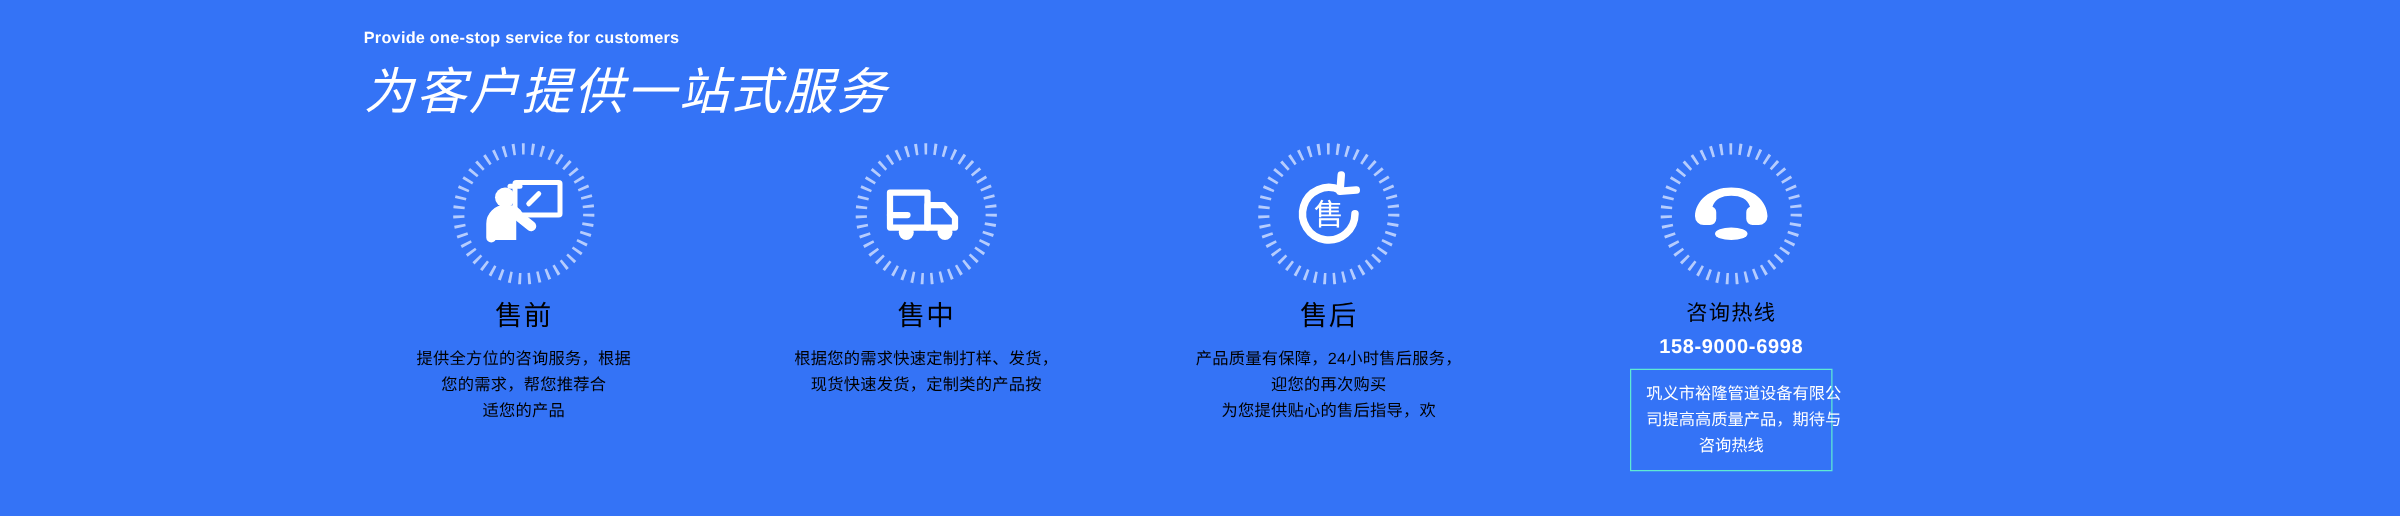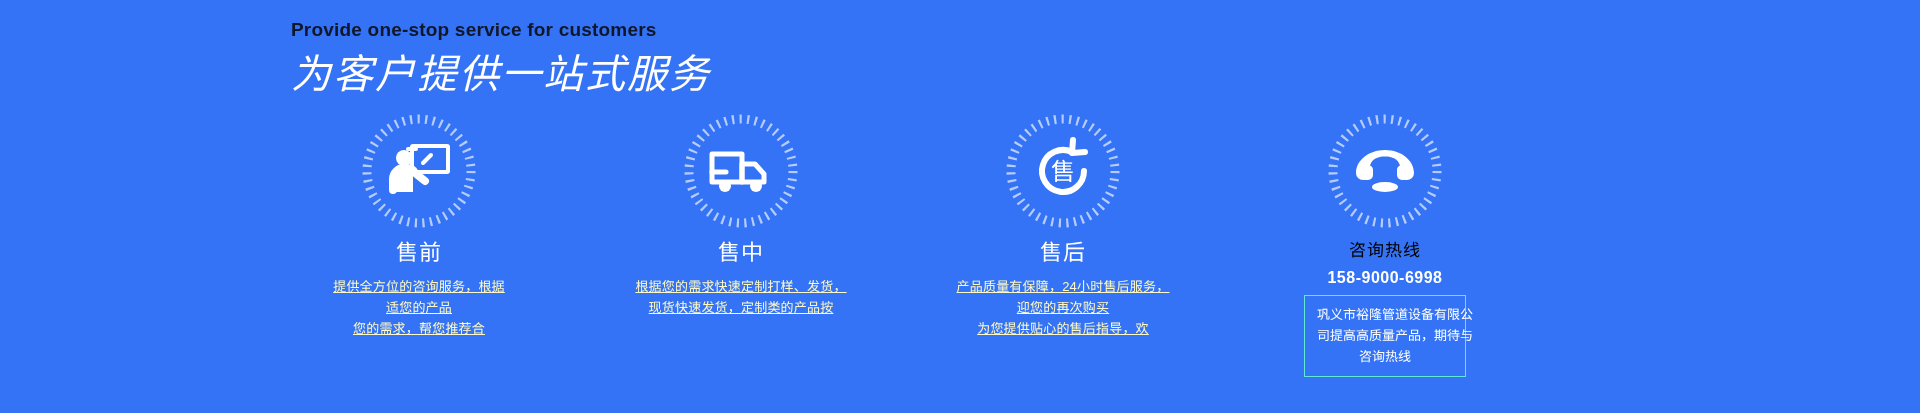--- a/index.html
+++ b/index.html
@@ -24,23 +24,23 @@
   }
 
   
   .header {
     position: absolute;
     left: 291px;
     top: 16px;
     width: 900px;
   }
   .header-sub {
-    font-size: 19px;
+    font-size: 13px;
     font-weight: 600;
-    color: #0f172a;
+    color: #ffffff;
     letter-spacing: 0.2px;
     line-height: 28px;
     white-space: nowrap;
   }
   .header-title {
     margin-top: 4px;
     font-size: 40px;
     font-weight: 400;
     color: #ffffff;
     letter-spacing: 2px;
@@ -89,34 +89,33 @@
     display: flex;
     align-items: center;
     justify-content: center;
   }
   .glyph svg { display: block; }
 
   .col-title {
     margin-top: 8px;
     font-size: 22px;
     font-weight: 400;
-    color: #ffffff;
+    color: #000000;
     line-height: 30px;
     letter-spacing: 1px;
     white-space: nowrap;
   }
   .col-desc {
     margin-top: 8px;
     font-size: 13px;
     line-height: 21px;
-    color: #fef9c3;
+    color: #000000;
     text-align: center;
     width: 260px;
     letter-spacing: 0.2px;
-    text-decoration: underline;
   }
   .col-desc div { white-space: nowrap; }
 
   
   .hotline-label {
     margin-top: 8px;
     font-size: 17px;
     color: #000000;
     line-height: 26px;
     letter-spacing: 1px;
@@ -167,22 +166,22 @@
             <circle cx="22" cy="24" r="8" fill="#ffffff"></circle>
             <path d="M11 56 v-11 a11 11 0 0 1 11 -11 h3 a9 9 0 0 1 8 5 l10 8" fill="none" stroke="#ffffff" stroke-width="8" stroke-linecap="round" stroke-linejoin="round"></path>
             <rect x="9" y="38" width="22" height="20" fill="#ffffff"></rect>
             <path d="M41 29 l8 -8" stroke="#ffffff" stroke-width="4" stroke-linecap="round"></path>
           </svg>
         </span>
       </div>
       <div class="col-title">售前</div>
       <div class="col-desc">
         <div>提供全方位的咨询服务，根据</div>
+        <div>您的需求，帮您推荐合</div>
         <div>适您的产品</div>
-        <div>您的需求，帮您推荐合</div>
       </div>
     </div>
 
     <div class="col">
       <div class="icon-wrap">
         <svg class="dial-ring" viewBox="0 0 118 118">
           <circle cx="59" cy="59" r="52" fill="none" stroke="#c3d6ff" stroke-width="9" stroke-dasharray="2.2 5.4" opacity="0.9"></circle>
         </svg>
         <span class="glyph">
           <svg width="74" height="74" viewBox="0 0 74 74">

